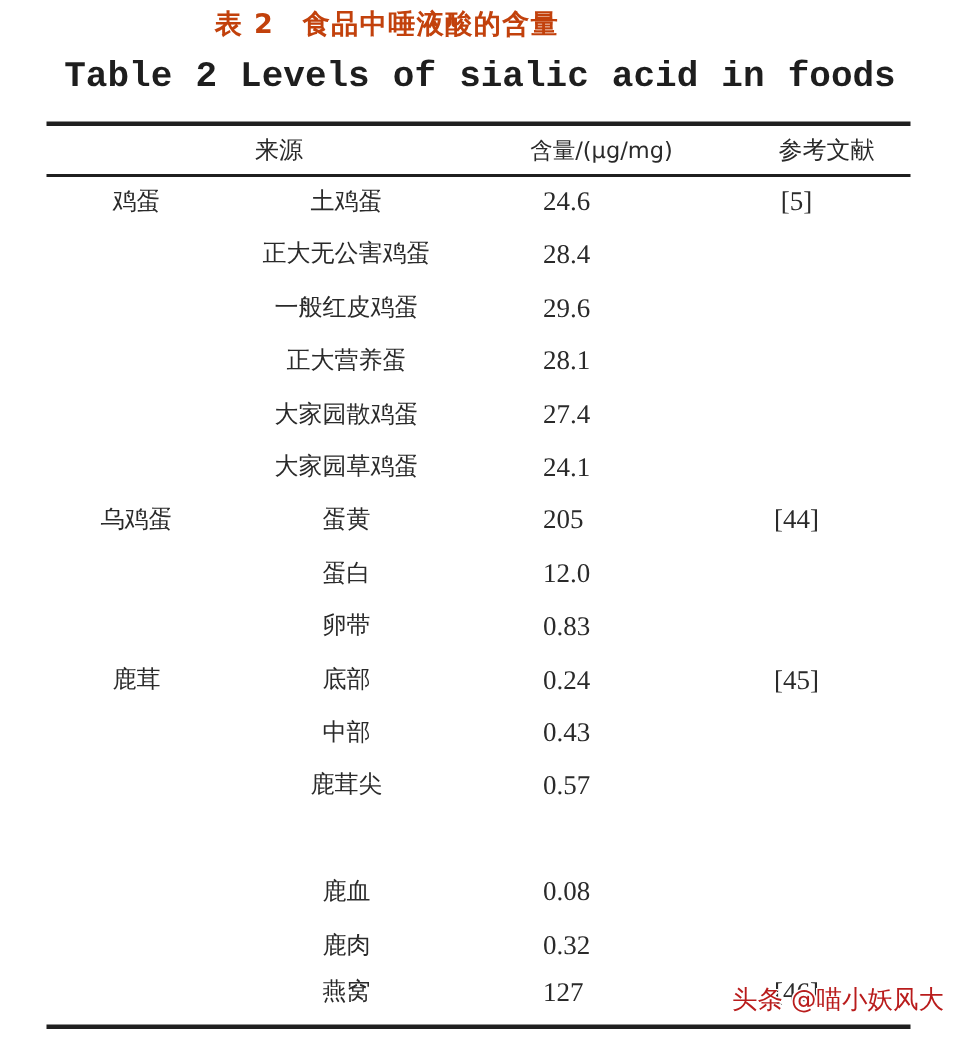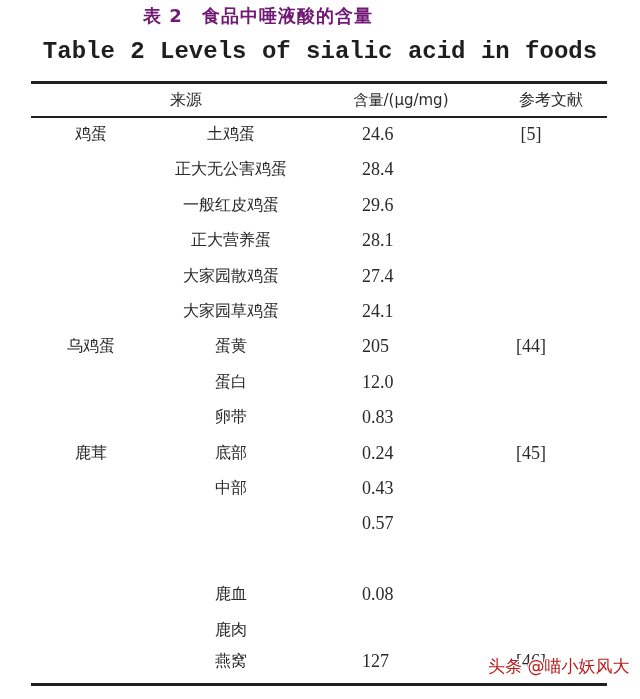--- a/index.html
+++ b/index.html
@@ -17,21 +17,21 @@
     }
     .title-cn {
       position: absolute;
       top: 4px;
       left: 0;
       width: 516px;
       text-align: center;
       font-size: 18px;
       font-weight: bold;
       letter-spacing: 1px;
-      color: #701a75;
+      color: #c2410c;
       font-family: "DejaVu Sans", sans-serif;
     }
     .title-en {
       position: absolute;
       top: 38px;
       left: 0;
       width: 640px;
       text-align: center;
       font-size: 24px;
       font-weight: bold;
@@ -164,36 +164,38 @@
       <div class="cell cell-ref">[45]</div>
     </div>
     <div class="data-row" style="top: 471px;">
       <div class="cell cell-category"></div>
       <div class="cell cell-item">中部</div>
       <div class="cell cell-value">0.43</div>
       <div class="cell cell-ref"></div>
     </div>
     <div class="data-row" style="top: 506.4px;">
       <div class="cell cell-category"></div>
+      <div class="cell cell-item">鹿茸尖</div>
       <div class="cell cell-value">0.57</div>
       <div class="cell cell-ref"></div>
     </div>
     <div class="data-row" style="top: 541.8px;">
       <div class="cell cell-category"></div>
       <div class="cell cell-ref"></div>
     </div>
     <div class="data-row" style="top: 577.2px;">
       <div class="cell cell-category"></div>
       <div class="cell cell-item">鹿血</div>
       <div class="cell cell-value">0.08</div>
       <div class="cell cell-ref"></div>
     </div>
     <div class="data-row" style="top: 612.6px;">
       <div class="cell cell-category"></div>
       <div class="cell cell-item">鹿肉</div>
+      <div class="cell cell-value">0.32</div>
       <div class="cell cell-ref"></div>
     </div>
     <div class="data-row" style="top: 644px;">
       <div class="cell cell-category"></div>
       <div class="cell cell-item">燕窝</div>
       <div class="cell cell-value">127</div>
       <div class="cell cell-ref">[46]</div>
     </div>
   </div>
 

